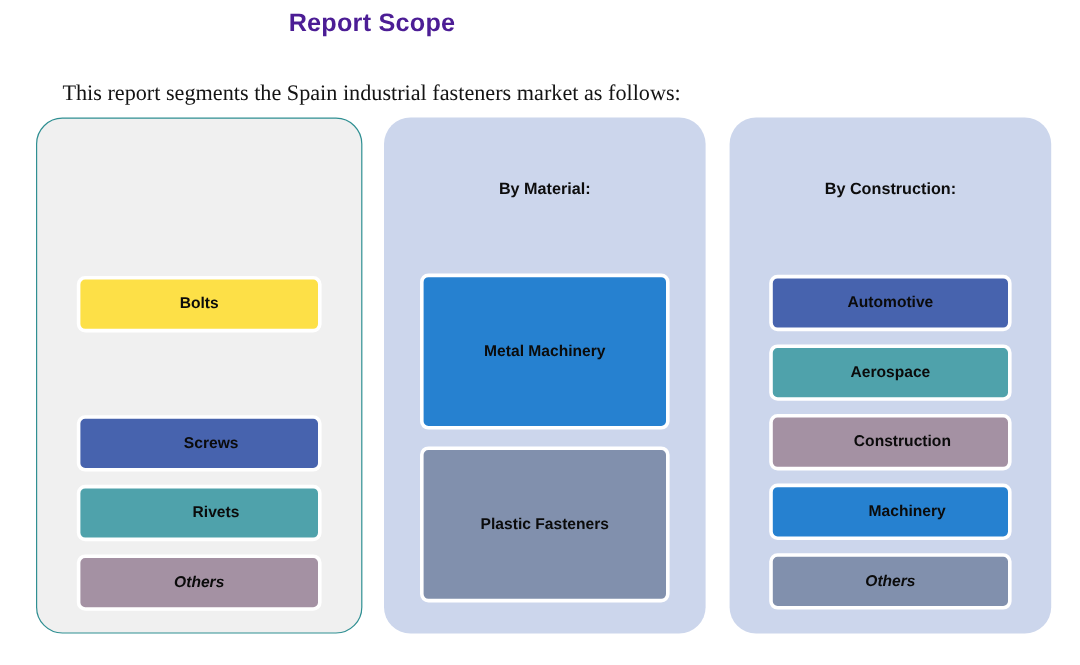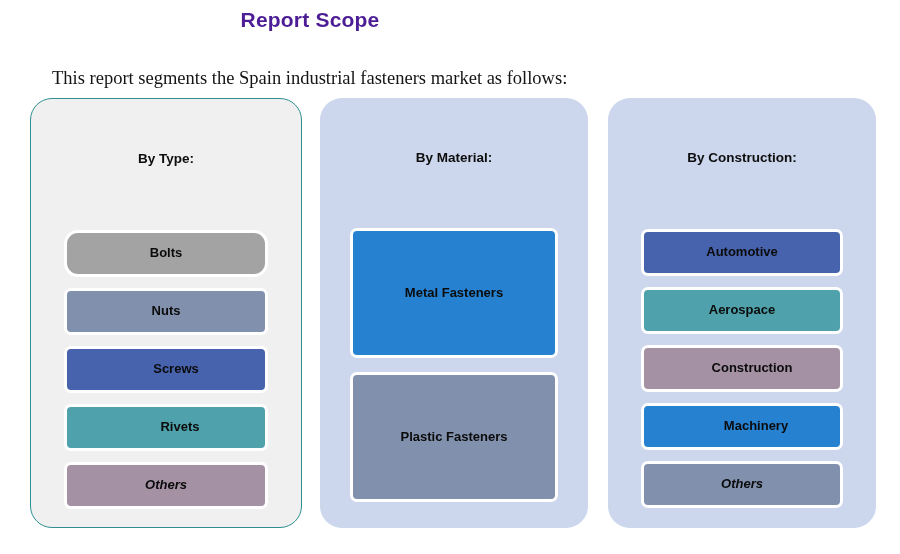--- a/index.html
+++ b/index.html
@@ -110,45 +110,41 @@
 </style>
 </head>
 <body style="background: rgb(255, 255, 255);">
 
 <div id="page-title" style="color: #4c1d95;">Report Scope</div>
 <div id="subtitle">This report segments the Spain industrial fasteners market as follows:</div>
 
 <div id="columns">
 
   <div class="column c0 stack5" style="background: rgb(240, 240, 240); border: 1.5px solid rgb(47, 143, 146);">
-    <div class="col-title">By Type:</div>
     <div class="chips">
-      <div class="chip i0" style="background: #a3a3a3; border-color: rgb(255, 255, 255); border-radius: 14px;">
+      <div class="chip i0" style="background: #fde047; border-color: rgb(255, 255, 255);">
         <span class="chip-label">Bolts</span>
-      </div>
-      <div class="chip i1" style="background: rgb(129, 144, 173); border-color: rgb(255, 255, 255);">
-        <span class="chip-label">Nuts</span>
       </div>
       <div class="chip i2" style="background: rgb(71, 99, 174); border-color: rgb(255, 255, 255);">
         <span class="chip-label">Screws</span>
       </div>
       <div class="chip i3" style="background: rgb(79, 162, 171); border-color: rgb(255, 255, 255);">
         <span class="chip-label">Rivets</span>
       </div>
       <div class="chip i4" style="background: rgb(164, 145, 163); border-color: rgb(255, 255, 255);">
         <span class="chip-label">Others</span>
       </div>
     </div>
   </div>
 
   <div class="column c1 stack2" style="background: rgb(204, 214, 236); border: none;">
     <div class="col-title">By Material:</div>
     <div class="chips">
       <div class="chip i0" style="background: rgb(38, 129, 208); border-color: rgb(255, 255, 255);">
-        <span class="chip-label">Metal Fasteners</span>
+        <span class="chip-label">Metal Machinery</span>
       </div>
       <div class="chip i1" style="background: rgb(129, 144, 173); border-color: rgb(255, 255, 255);">
         <span class="chip-label">Plastic Fasteners</span>
       </div>
     </div>
   </div>
 
   <div class="column c2 stack5" style="background: rgb(204, 214, 236); border: none;">
     <div class="col-title">By Construction:</div>
     <div class="chips">

